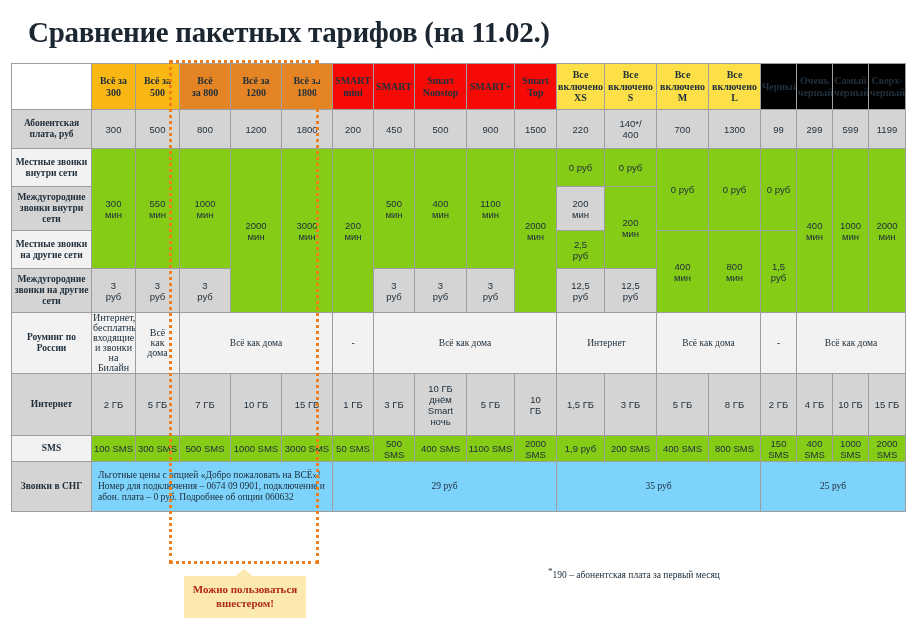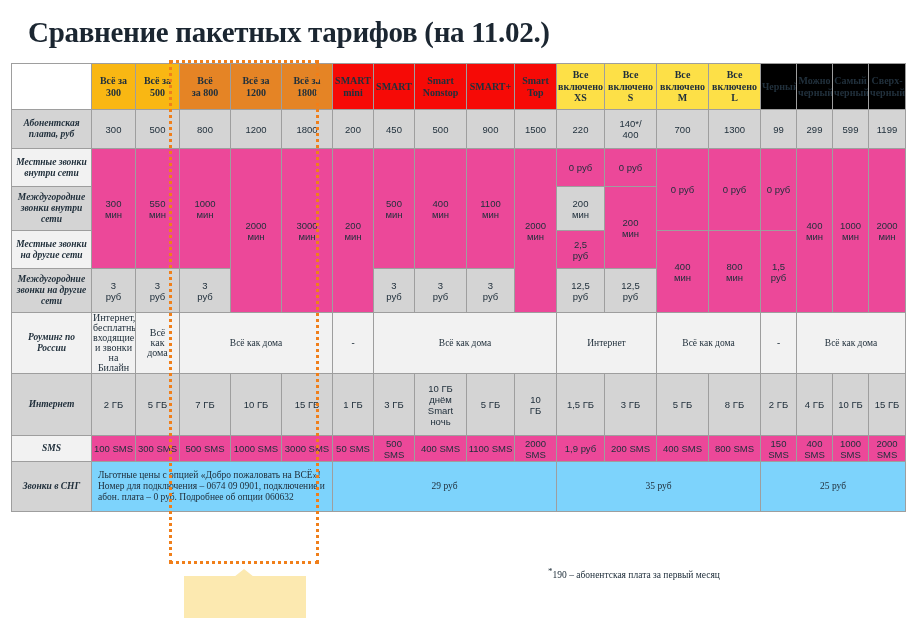--- a/index.html
+++ b/index.html
@@ -58,27 +58,26 @@
 
   
   td.rl{
     text-align:left;
     padding-left:7px;
     font-family:"Liberation Serif", serif;
     font-weight:bold;
     font-size:9.5px;
     line-height:11px;
     color:#21303c;
-    font-style:italic;
   }
   td.rl.grayish{background:#d4d4d4;}
   td.rl.lightish{background:#f2f2f2;}
 
   td.g{background:#d4d4d4;}
-  td.w{background:#ec4899;}
+  td.w{background:#84cc16;}
 
   .sub{display:block;}
 
   td.roam{
     font-family:"Liberation Serif", serif;
     font-size:9.5px;
     line-height:11px;
     background:#f2f2f2;
   }
   td.roam.small{font-size:10px;line-height:10px;}
@@ -220,21 +219,21 @@
     </th>
     <th class="h-green">
       <span class="sub">Все</span>
       <span class="sub">включено</span>
       <span class="sub">L</span>
     </th>
     <th class="h-black">
       <span class="sub">Черный</span>
     </th>
     <th class="h-black">
-      <span class="sub">Можно</span>
+      <span class="sub">Очень</span>
       <span class="sub">черный</span>
     </th>
     <th class="h-black">
       <span class="sub">Самый</span>
       <span class="sub">черный</span>
     </th>
     <th class="h-black">
       <span class="sub">Сверх-</span>
       <span class="sub">черный</span>
     </th>
@@ -526,17 +525,21 @@
   </tr>
 
 </tbody>
     </table>
 </div>
 
 <div id="dotframe"></div>
 
 <div id="callout">
   <div class="tail"></div>
+  <div class="ctext">
+    <span class="sub">Можно пользоваться</span>
+    <span class="sub">вшестером!</span>
+  </div>
 </div>
 
 <div id="footnote">
   <span class="star">*</span><span>190 – абонентская плата за первый месяц</span>
 </div>
 
 </body></html>

